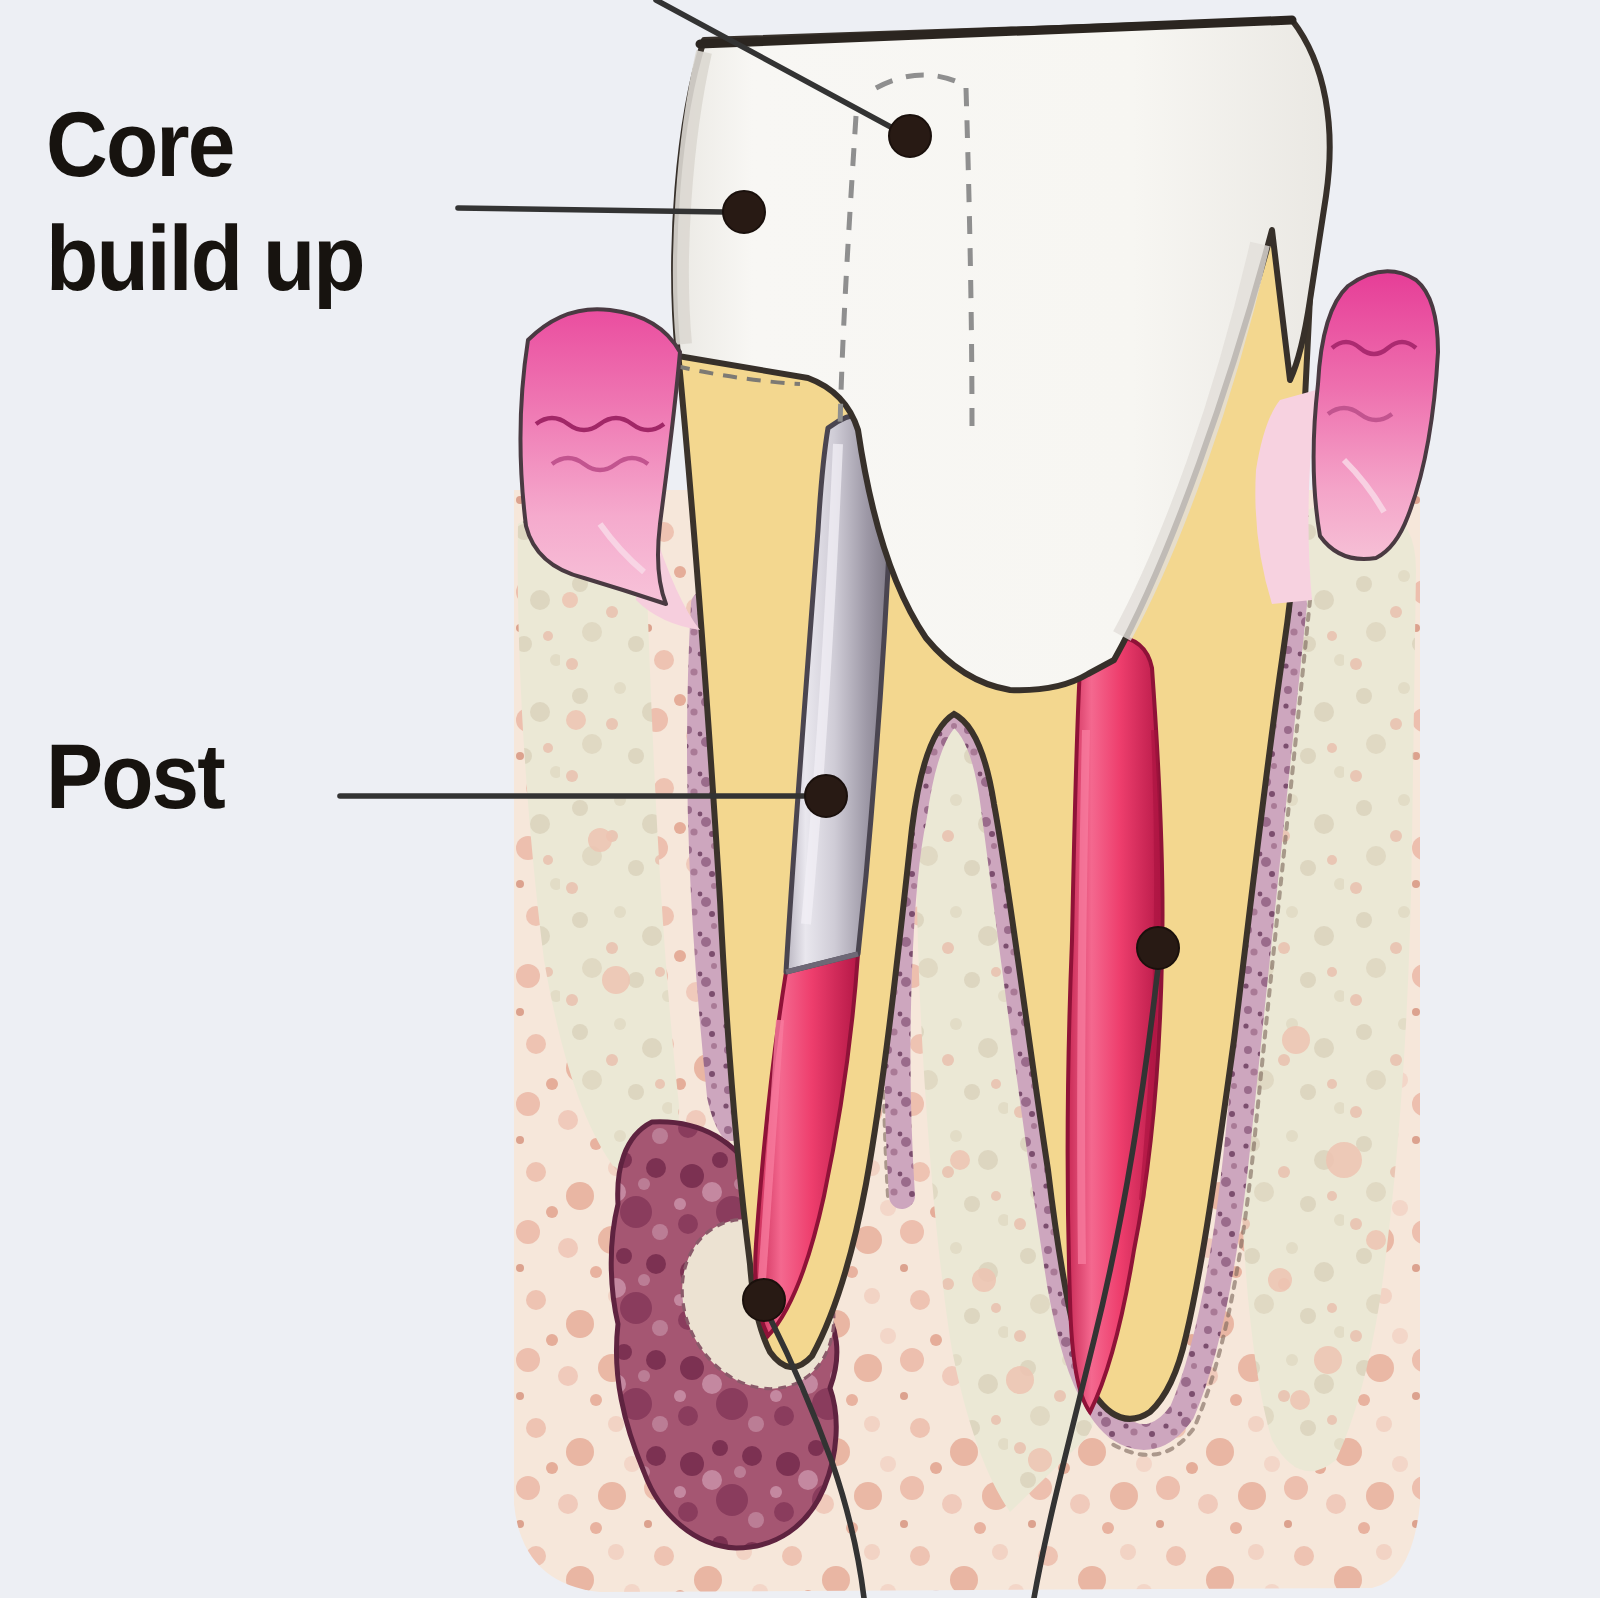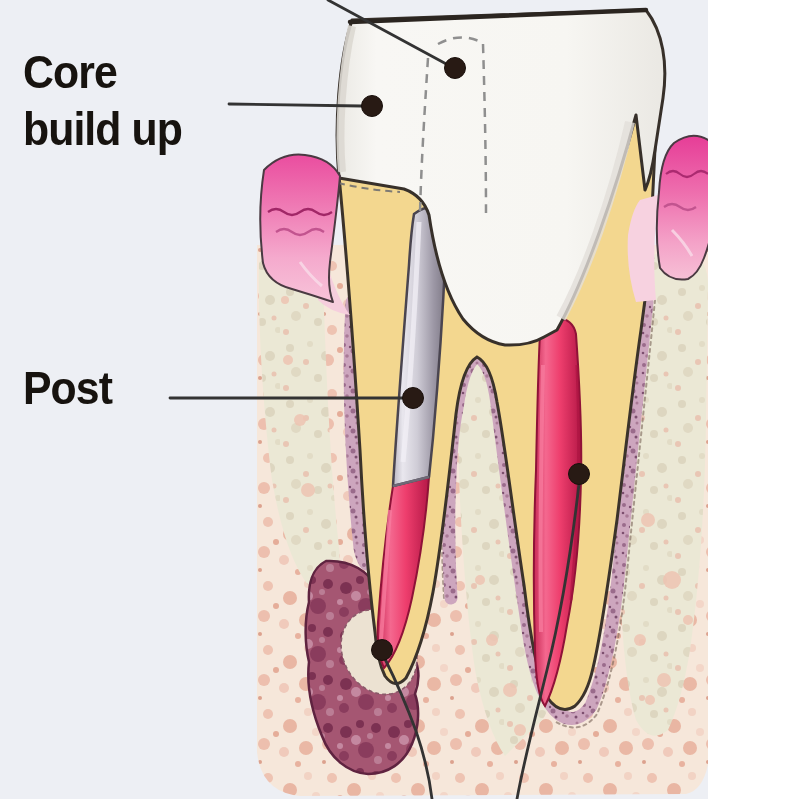--- a/index.html
+++ b/index.html
@@ -1,17 +1,17 @@
 <!DOCTYPE html>
 <html><head>
 <meta charset="utf-8">
 <style>
   html,body{margin:0;padding:0;}
   #stage{
-    position:relative;width:708px;height:799px;overflow:hidden;
+    position:relative;width:800px;height:799px;overflow:hidden;
     background:#edeff4;
     font-family:"Liberation Sans",sans-serif;
   }
   #art{position:absolute;left:0;top:0;}
   .label{
     position:absolute;
     font-weight:700;
     font-size:46px;
     line-height:57px;
     letter-spacing:-1px;

